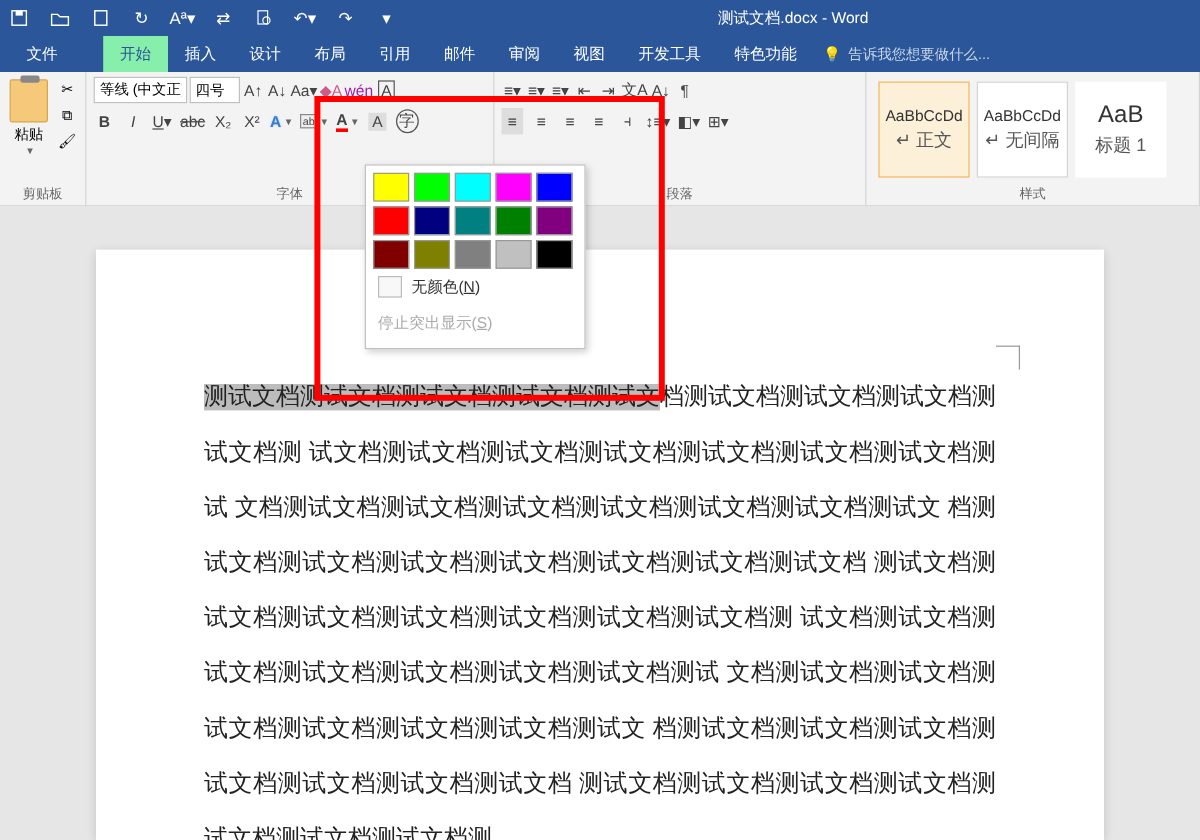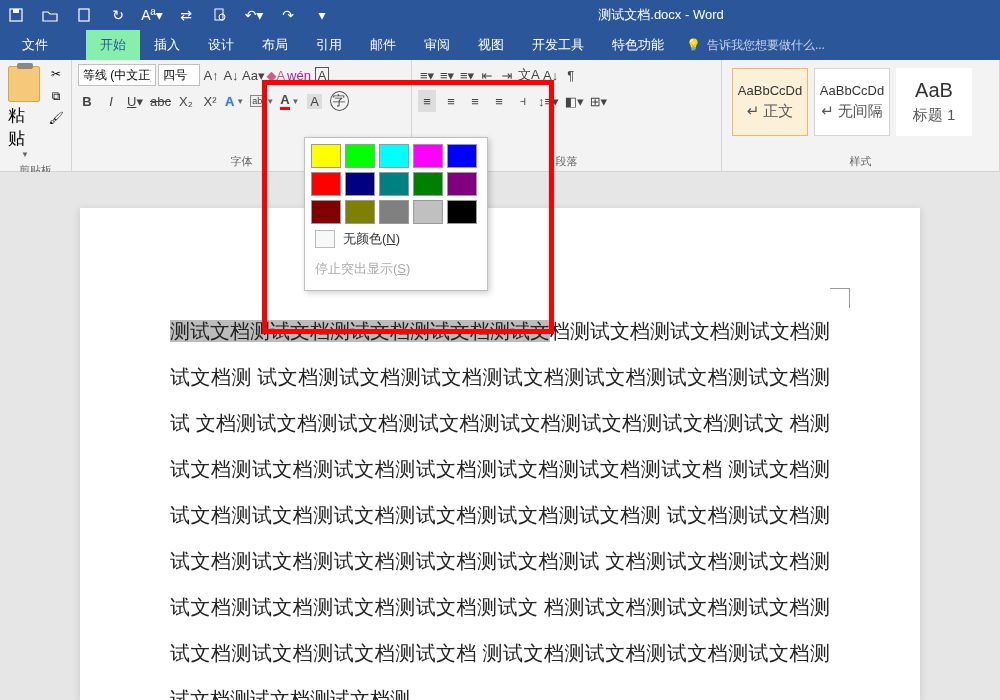--- a/index.html
+++ b/index.html
@@ -16,35 +16,35 @@
 .tell-me { color: #c8d4e8; font-size: 12px; display: flex; align-items: center; gap: 6px; margin-left: 8px; }
 
 .ribbon { background: #f3f3f3; height: 112px; border-bottom: 1px solid #d4d4d4; display: flex; position: relative; }
 .group { border-right: 1px solid #d4d4d4; padding: 4px 6px 2px 6px; display: flex; flex-direction: column; justify-content: space-between; }
 .group-label { font-size: 11px; color: #666; text-align: center; padding-top: 2px; }
 .group-content { display: flex; gap: 4px; }
 
 .paste-big { display: flex; flex-direction: column; align-items: center; cursor: pointer; padding: 2px; }
 .paste-icon { width: 32px; height: 36px; background: #f5c87a; border: 1px solid #d4a84a; border-radius: 2px; position: relative; }
 .paste-icon::before { content: ""; position: absolute; top: -4px; left: 8px; width: 16px; height: 6px; background: #888; border-radius: 2px; }
-.paste-label { font-size: 17px; margin-top: 2px; }
+.paste-label { font-size: 12px; margin-top: 2px; }
 
 .mini-btns { display: flex; flex-direction: column; gap: 2px; }
 .mini-btn { width: 20px; height: 20px; display: flex; align-items: center; justify-content: center; font-size: 12px; cursor: pointer; }
 
 .font-row { display: flex; gap: 2px; align-items: center; margin-bottom: 4px; }
 .font-select { border: 1px solid #c0c0c0; background: #fff; font-size: 12px; padding: 1px 4px; height: 22px; }
 .fname { width: 78px; }
 .fsize { width: 42px; }
 .btn-row { display: flex; gap: 6px; align-items: center; }
 .rb { min-width: 18px; height: 22px; display: flex; align-items: center; justify-content: center; font-size: 13px; cursor: pointer; color: #444; }
 
 .para-group { width: 180px; }
 .style-gallery { display: flex; gap: 6px; padding: 4px; }
-.style-item { width: 76px; height: 68px; border: 1px solid #d4d4d4; background: #fff; display: flex; flex-direction: column; align-items: center; justify-content: center; cursor: pointer; }
+.style-item { width: 76px; height: 80px; border: 1px solid #d4d4d4; background: #fff; display: flex; flex-direction: column; align-items: center; justify-content: center; cursor: pointer; }
 .style-item.sel { border: 1px solid #f0b860; background: #fdf0d8; }
 .style-big { font-size: 13px; color: #333; }
 .style-name { font-size: 15px; color: #555; margin-top: 4px; }
 
 .doc-area { position: absolute; top: 172px; left: 0; right: 0; bottom: 0; background: #e6e6e6; display: flex; justify-content: center; overflow: hidden; }
 .page { width: 840px; background: #fff; margin-top: 36px; box-shadow: 0 2px 8px rgba(0,0,0,0.15); padding: 100px 90px 40px 90px; position: relative; }
 .page-corner { position: absolute; top: 80px; right: 70px; width: 20px; height: 20px; border-top: 1px solid #999; border-right: 1px solid #999; }
 .doc-text { font-size: 20px; font-family: "SimSun", serif; color: #222; line-height: 2.3; text-align: justify; word-break: break-all; }
 .sel-text { background: #bcbcbc; }
 

